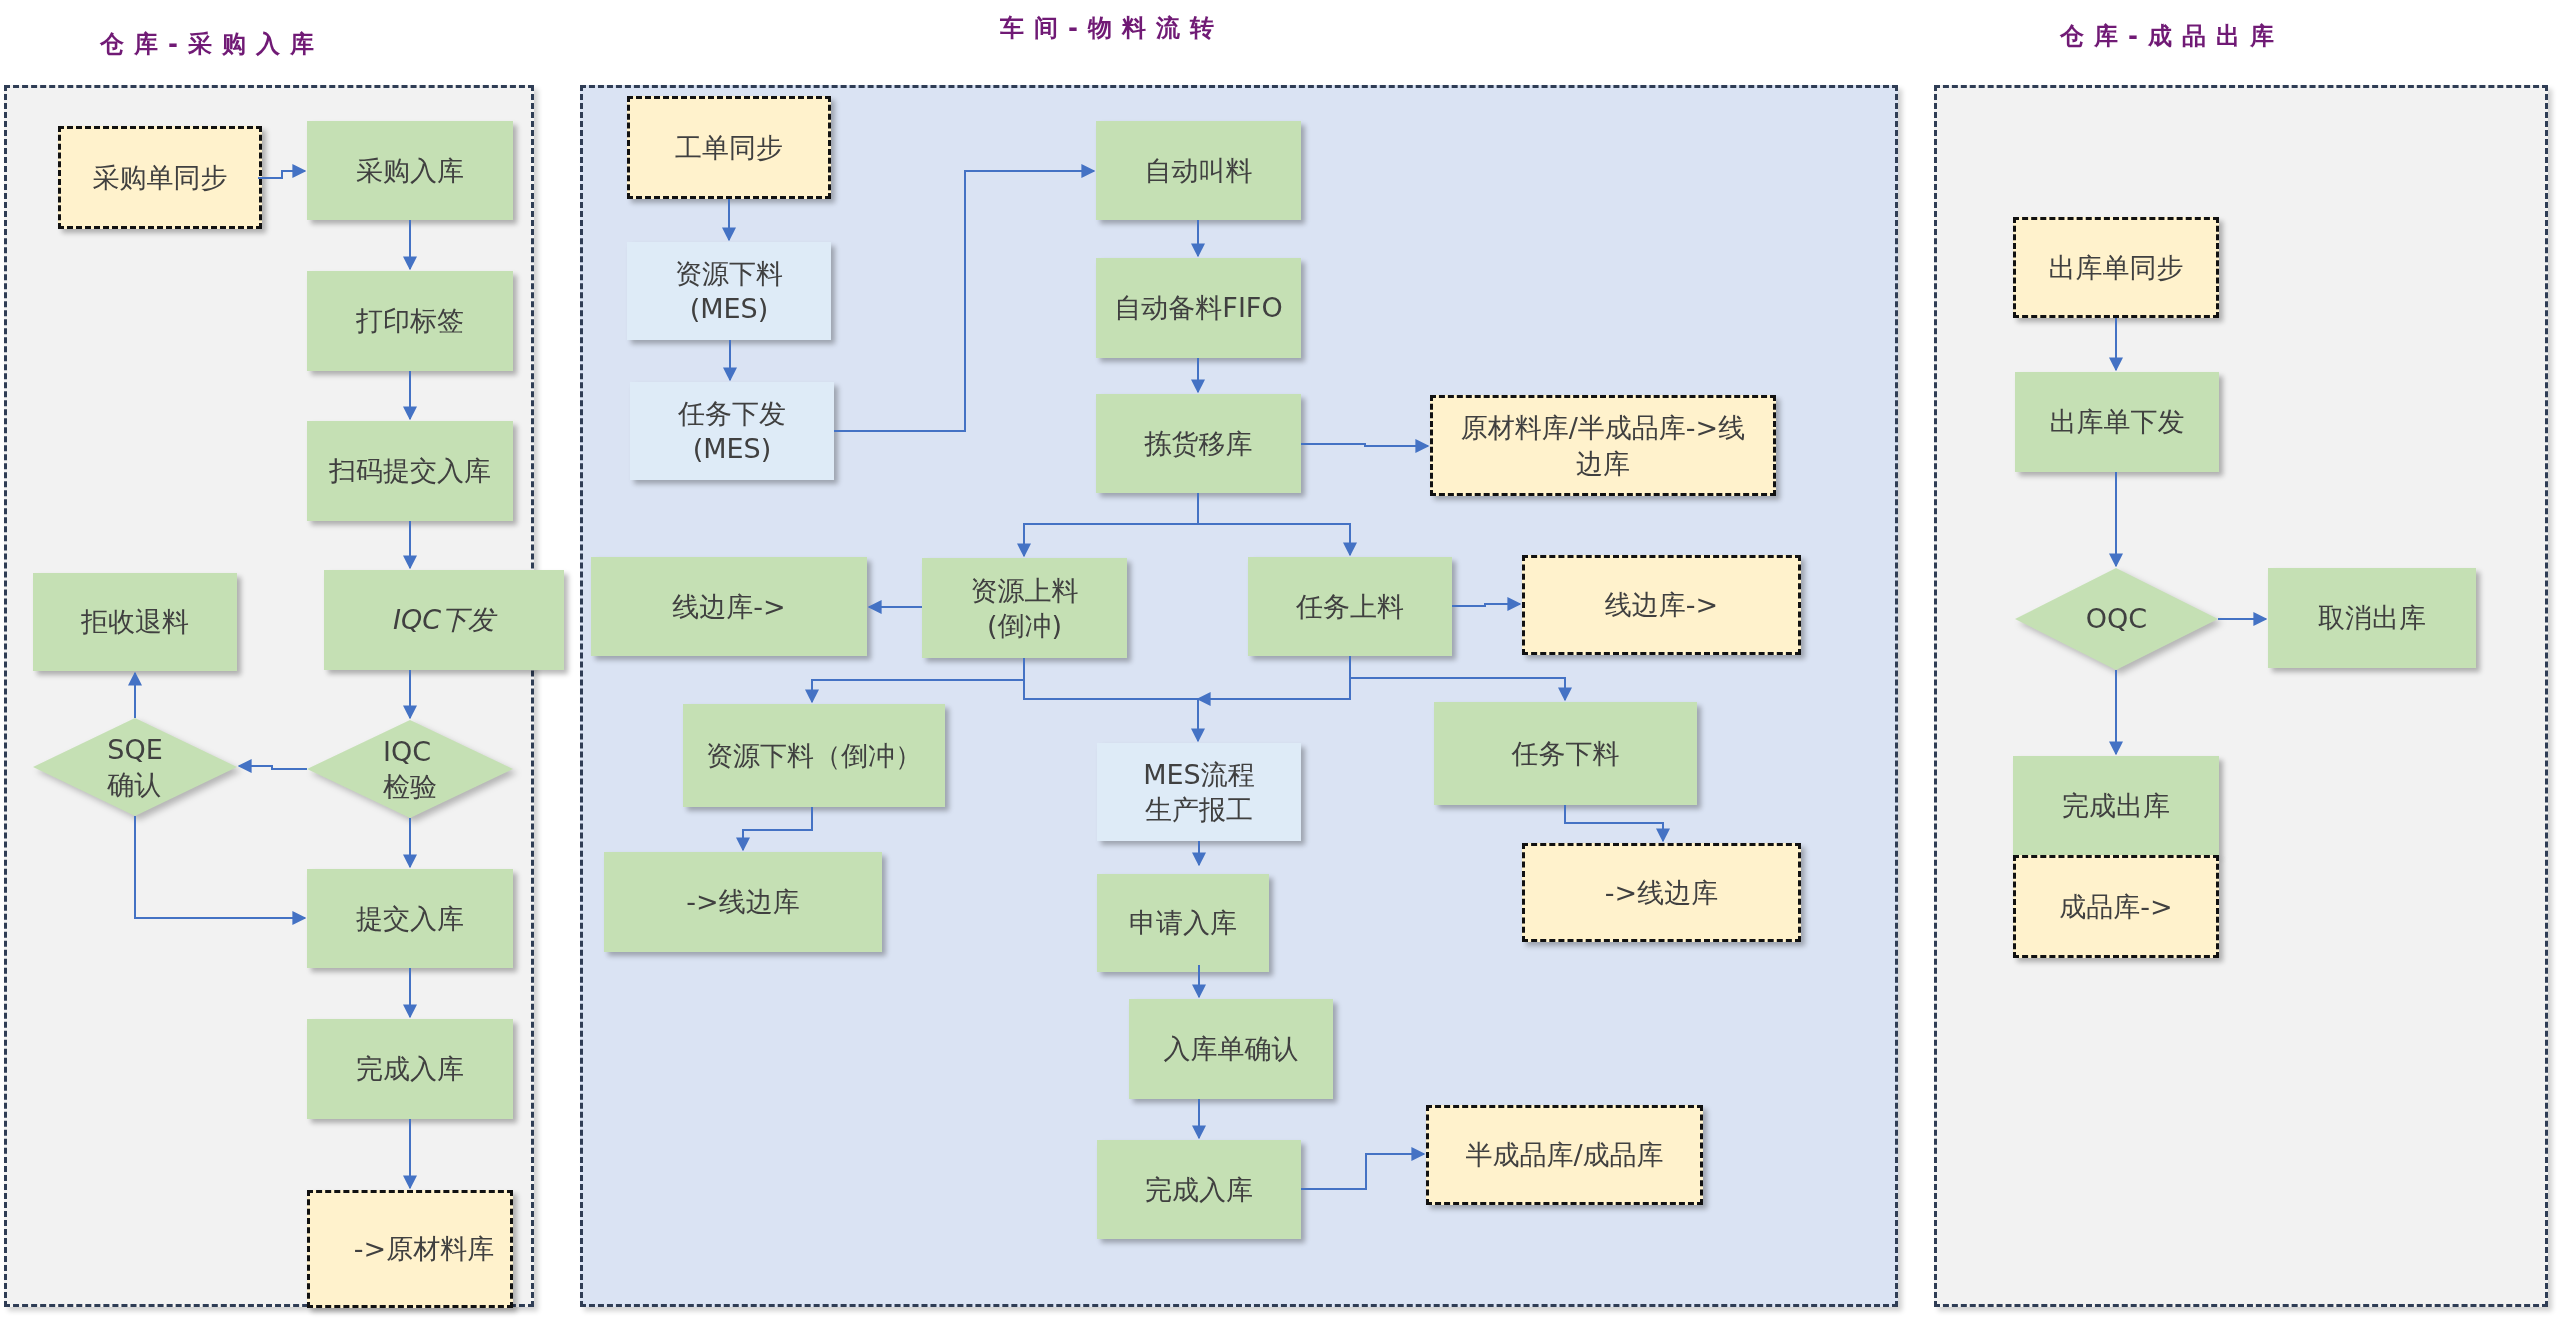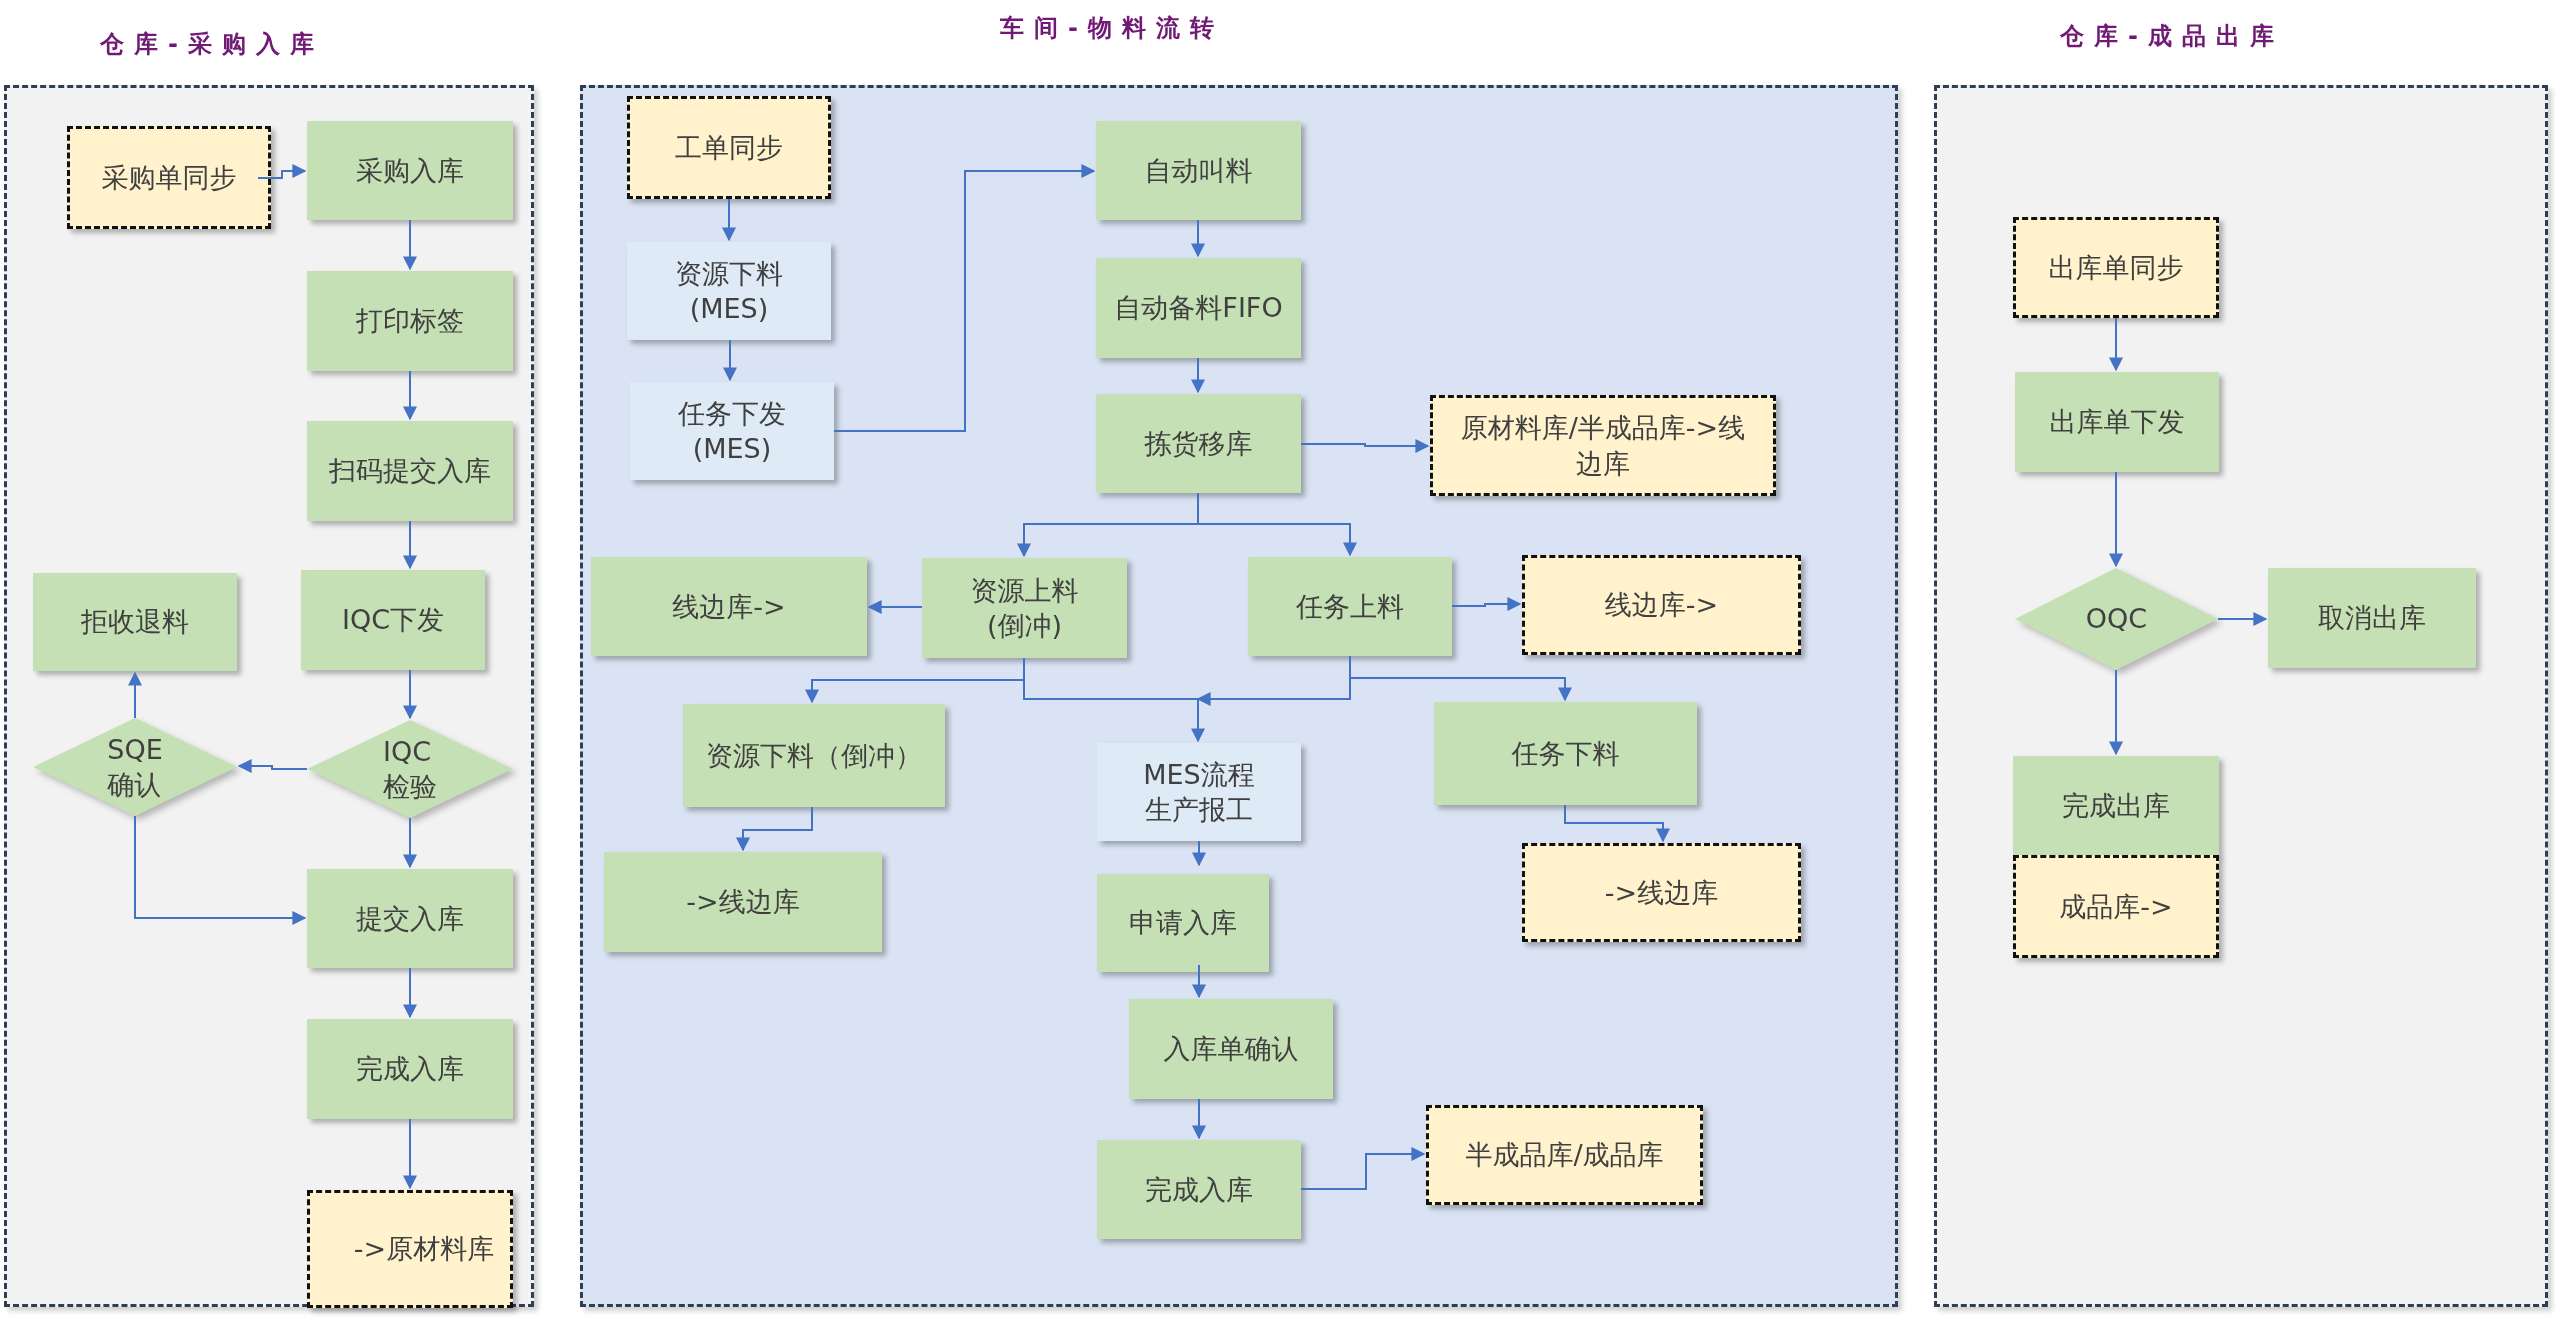--- a/index.html
+++ b/index.html
@@ -28,25 +28,25 @@
   <div class="panel gray" style="left:4px;top:85px;width:530px;height:1222px;"></div>
   <div class="panel blue" style="left:580px;top:85px;width:1318px;height:1222px;"></div>
   <div class="panel gray" style="left:1934px;top:85px;width:614px;height:1222px;"></div>
 
   <svg id="shapes">
     <polygon points="135,718 237,767 135,816 33,767" fill="#c5e0b4" style="filter:drop-shadow(4px 4px 3px rgba(0,0,0,0.25));"></polygon>
     <polygon points="410,720 513,769 410,818 307,769" fill="#c5e0b4" style="filter:drop-shadow(4px 4px 3px rgba(0,0,0,0.25));"></polygon>
     <polygon points="2116,568 2218,619 2116,670 2015,619" fill="#c5e0b4" style="filter:drop-shadow(4px 4px 3px rgba(0,0,0,0.25));"></polygon>
   </svg>
 
-  <div class="node ext" style="left:67px;top:126px;width:204px;height:103px;">采购单同步</div>
+  <div class="node ext" style="left:58px;top:126px;width:204px;height:103px;">采购单同步</div>
   <div class="node green" style="left:307px;top:121px;width:206px;height:99px;text-align:right;">采购入库</div>
   <div class="node green" style="left:307px;top:271px;width:206px;height:100px;">打印标签</div>
   <div class="node green" style="left:307px;top:421px;width:206px;height:100px;">扫码提交入库</div>
-  <div class="node green" style="left:301px;top:570px;width:184px;height:100px;">IQC下发</div>
+  <div class="node green" style="left:324px;top:570px;width:240px;height:100px;font-style:italic;">IQC下发</div>
   <div class="node green" style="left:33px;top:573px;width:204px;height:98px;">拒收退料</div>
   <div class="dlabel" style="left:33px;top:718px;width:204px;height:98px;">SQE
 确认</div>
   <div class="dlabel" style="left:307px;top:720px;width:206px;height:98px;">IQC
 检验</div>
   <div class="node green" style="left:307px;top:869px;width:206px;height:99px;">提交入库</div>
   <div class="node green" style="left:307px;top:1019px;width:206px;height:100px;">完成入库</div>
   <div class="node ext" style="left:307px;top:1190px;width:206px;height:118px;padding-left:38px;">-&gt;原材料库</div>
 
   <div class="node ext" style="left:627px;top:96px;width:204px;height:103px;">工单同步</div>

